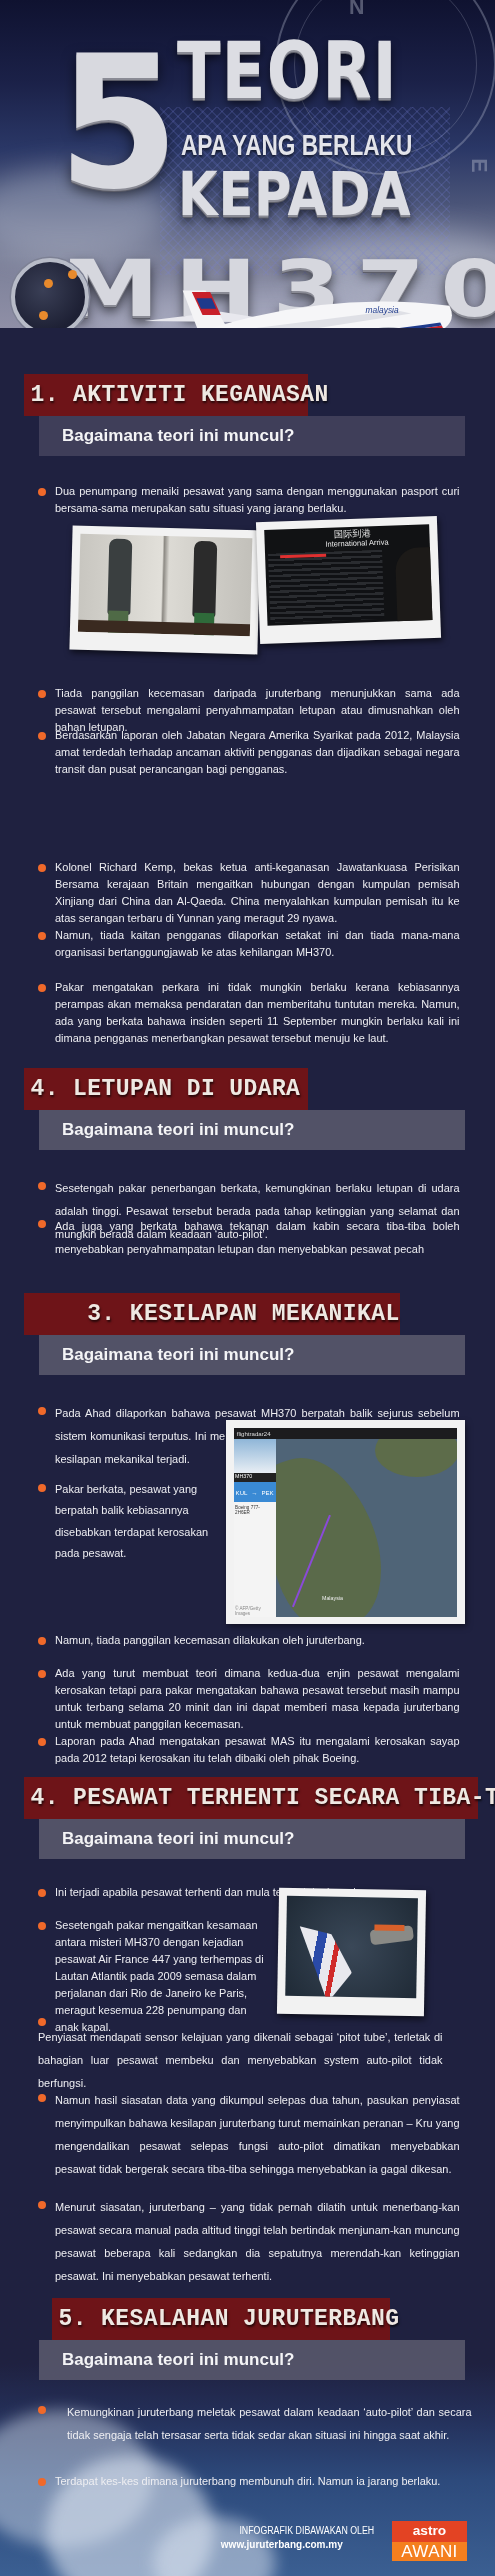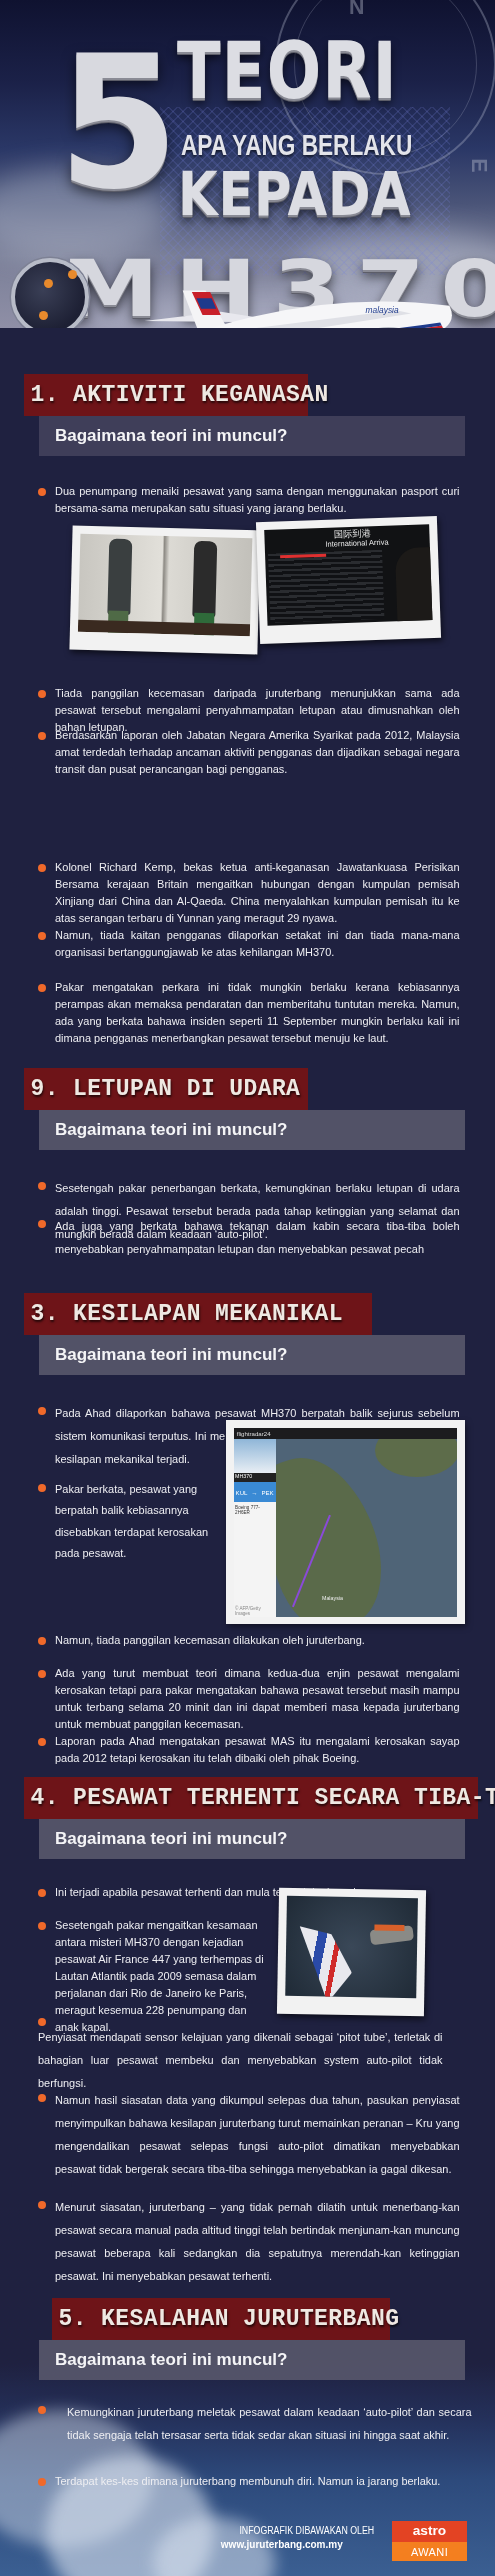--- a/index.html
+++ b/index.html
@@ -41,21 +41,21 @@
   
   .gauge { position: absolute; left: 10.7px; top: 258px; width: 78px; height: 78px; border-radius: 50%;
     background: radial-gradient(circle at 40% 40%, #3a3f56 0%, #1d2034 70%); border: 4.6px solid #b8bcc8; box-shadow: 0 0 0 1.5px #7d8194; }
   .gauge .dot { position: absolute; width: 9.2px; height: 9.2px; border-radius: 50%; background: #e88a2c; }
 
   
   .section-header { position: absolute; left: 23.6px; height: 42px; background: #6e1418;
     font-family: "Liberation Mono", monospace; font-weight: bold; font-size: 23px; color: #efe8e2;
     line-height: 42px; padding-left: 6.9px; letter-spacing: 0.4px; text-shadow: 0.8px 1.5px 2.3px rgba(0,0,0,0.7); white-space: nowrap; }
   .question-bar { position: absolute; left: 39px; width: 426px; height: 40px; background: rgba(92,90,110,0.85);
-    font-family: "Liberation Sans", sans-serif; font-weight: bold; font-size: 17px; color: #f4f4f6; line-height: 40px; padding-left: 16px; }
+    font-family: "Liberation Sans", sans-serif; font-weight: bold; font-size: 17px; color: #f4f4f6; line-height: 40px; padding-left: 23px; }
   .q1 { background: rgba(90,88,110,0.55); }
 
   .bullet { position: absolute; left: 38px; display: flex; }
   .bullet .dot { flex: 0 0 auto; width: 8.4px; height: 8.4px; border-radius: 50%; background: #f0692a; margin-top: 4.6px; margin-right: 8.4px; }
   .bullet .txt { font-family: "Liberation Sans", sans-serif; font-size: 11.8px; line-height: 17px; color: #eeeef2; text-align: justify; transform: scaleX(0.93); transform-origin: left top; }
   .bullet.wide .txt { width: 435px; }
   .bullet.loose .txt { line-height: 23px; }
 
   
   .photo { position: absolute; background: #f2f2f2; box-shadow: 1.5px 3.1px 6.1px rgba(0,0,0,0.6); }
@@ -63,21 +63,21 @@
 
   .footer-sky { position: absolute; left: 0; top: 2364px; width: 496px; height: 212px;
     background: linear-gradient(180deg, #1f2140 0%, #24305a 25%, #2d4a7c 55%, #3b5f92 100%); }
   .cloud2 { position: absolute; border-radius: 50%; background: rgba(220,228,240,0.75); filter: blur(7.6px); }
 
   .credit { position: absolute; right: 122px; top: 2525px; text-align: left; font-family: Liberation Sans, sans-serif; }
   .credit .l1 { font-size: 10px; color: #fff; transform: scaleX(0.88); transform-origin: right; }
   .credit .l2 { font-size: 10px; color: #fff; font-weight: bold; margin-top: 3.1px; }
   .logo { position: absolute; left: 392px; top: 2521px; width: 75px; height: 42px; overflow: hidden; }
   .logo .top { height: 21.4px; background: #e34323; color: #fff; font-weight: bold; font-size: 13.7px; text-align: center; line-height: 20px; }
-  .logo .bot { height: 19px; background: #f47f1f; color: #fff; font-size: 11px; text-align: center; line-height: 20px; letter-spacing: 0.4px; }
+  .logo .bot { height: 19px; background: #f47f1f; color: #fff; font-size: 17px; text-align: center; line-height: 20px; letter-spacing: 0.4px; }
 </style>
 </head>
 <body>
 
 <div class="page">
 
   <div class="hero">
     <div class="cloud" style="left:-30.5px;top:168px;width:198px;height:92px;"></div>
     <div class="cloud" style="left:290px;top:229px;width:229px;height:84px;"></div>
     <div class="cloud" style="left:76px;top:290px;width:397px;height:61px;background:rgba(190,195,215,0.45);"></div>
@@ -156,32 +156,32 @@
   </div>
   <div class="bullet wide" style="top:927px;">
     <span class="dot"></span>
     <span class="txt">Namun, tiada kaitan pengganas dilaporkan setakat ini dan tiada mana-mana organisasi bertanggungjawab ke atas kehilangan MH370.</span>
   </div>
   <div class="bullet wide" style="top:979px;">
     <span class="dot"></span>
     <span class="txt">Pakar mengatakan perkara ini tidak mungkin berlaku kerana kebiasannya perampas akan memaksa pendaratan dan memberitahu tuntutan mereka. Namun, ada yang berkata bahawa insiden seperti 11 September mungkin berlaku kali ini dimana pengganas menerbangkan pesawat tersebut menuju ke laut.</span>
   </div>
 
-  <div class="section-header" style="top:1068px;width:284px;">9. LETUPAN DI UDARA</div>
+  <div class="section-header" style="top:1068px;width:284px;">4. LETUPAN DI UDARA</div>
   <div class="question-bar" style="top:1110px;">Bagaimana teori ini muncul?</div>
   <div class="bullet wide loose" style="top:1177px;">
     <span class="dot"></span>
     <span class="txt">Sesetengah pakar penerbangan berkata, kemungkinan berlaku letupan di udara adalah tinggi. Pesawat tersebut berada pada tahap ketinggian yang selamat dan mungkin berada dalam keadaan ‘auto-pilot’.</span>
   </div>
   <div class="bullet wide loose" style="top:1215px;">
     <span class="dot"></span>
     <span class="txt">Ada juga yang berkata bahawa tekanan dalam kabin secara tiba-tiba boleh menyebabkan penyahmampatan letupan  dan menyebabkan pesawat pecah</span>
   </div>
 
-  <div class="section-header" style="top:1293px;width:348px;">3. KESILAPAN MEKANIKAL</div>
+  <div class="section-header" style="top:1293px;width:376px;text-align:right;">3. KESILAPAN MEKANIKAL</div>
   <div class="question-bar" style="top:1335px;">Bagaimana teori ini muncul?</div>
   <div class="bullet wide loose" style="top:1402px;">
     <span class="dot"></span>
     <span class="txt">Pada Ahad dilaporkan bahawa pesawat MH370 berpatah balik sejurus sebelum sistem komunikasi terputus. Ini menyebabkan ramai mengatakan bahawa terdapat kesilapan mekanikal terjadi.</span>
   </div>
   <div class="bullet" style="top:1479px;">
     <span class="dot"></span>
     <span class="txt" style="width:168px;line-height:21.4px;text-align:left;">Pakar berkata, pesawat yang berpatah balik kebiasannya disebabkan terdapat kerosakan pada pesawat.</span>
   </div>
 

